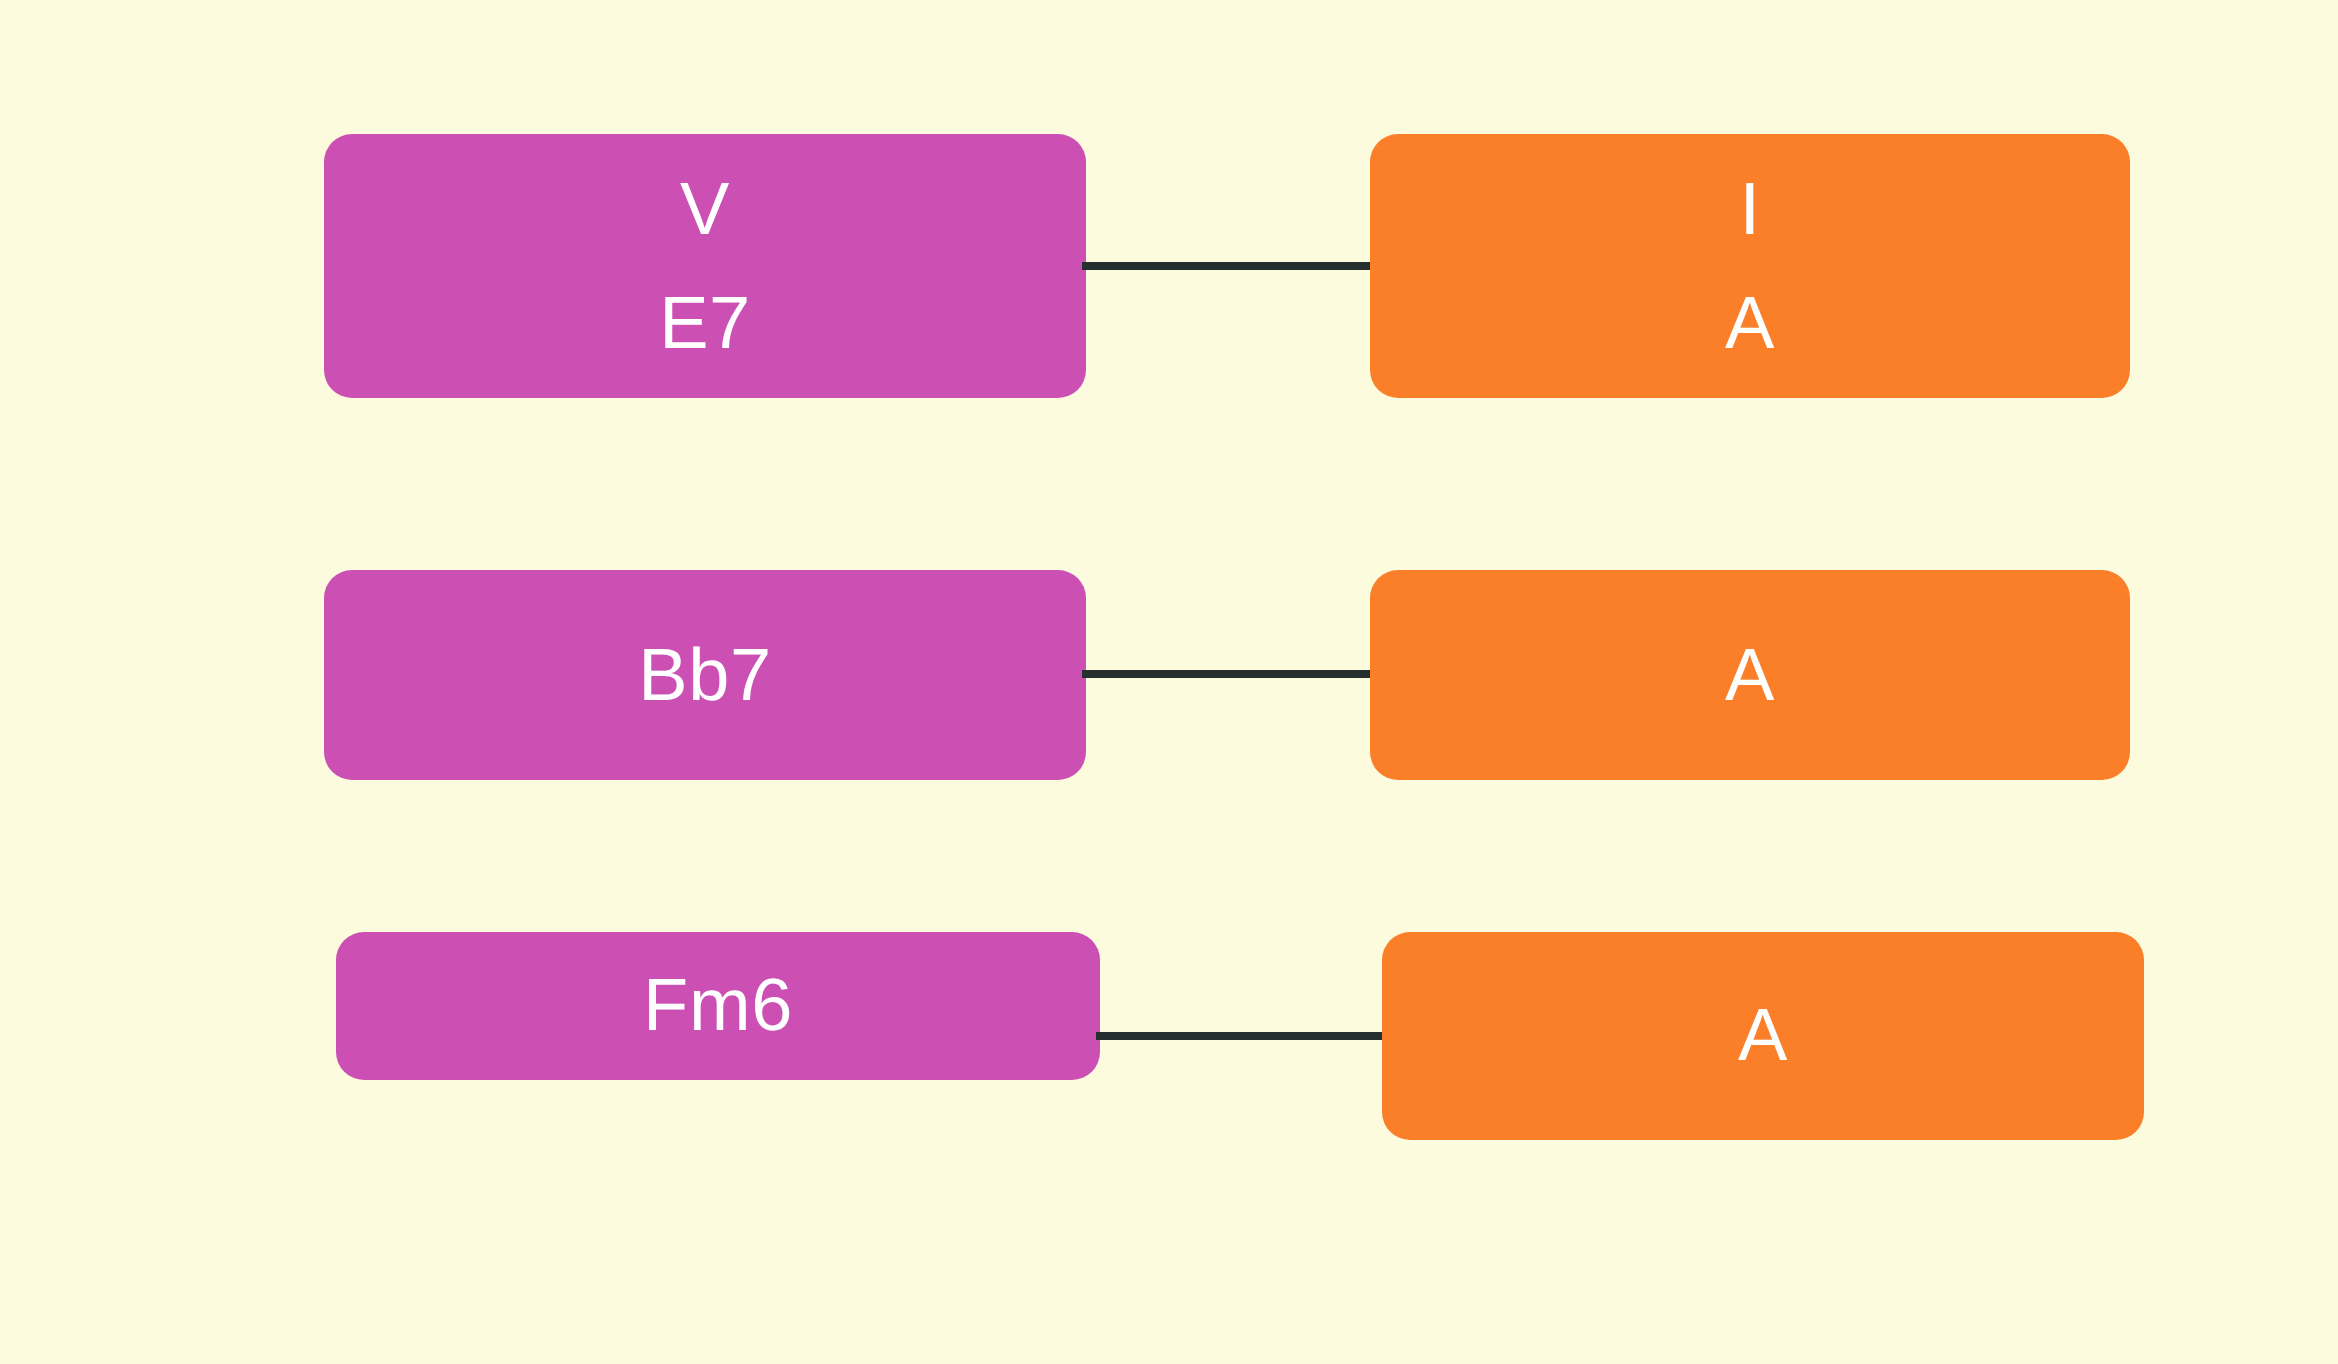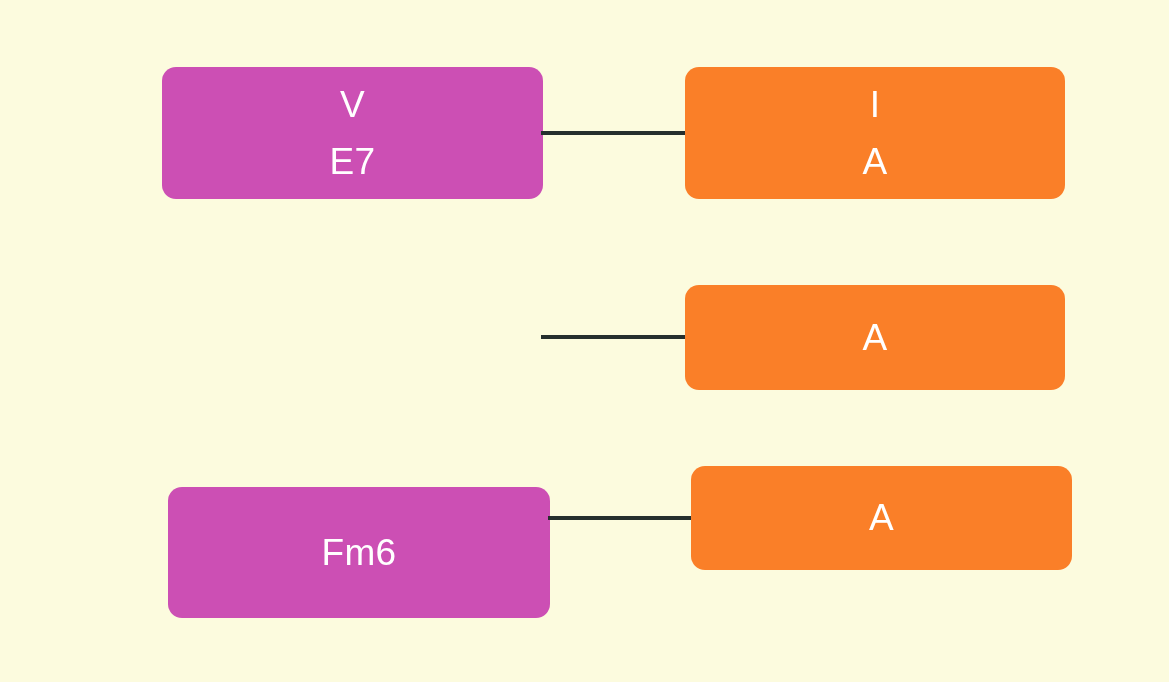--- a/index.html
+++ b/index.html
@@ -62,41 +62,44 @@
   #node-r1-source { left: 162px; top: 67px;  width: 381px; height: 132px; }
   #conn-r1        { left: 541px; top: 131px; width: 146px; }
   #node-r1-target { left: 685px; top: 67px;  width: 380px; height: 132px; }
 
   
   #node-r2-source { left: 162px; top: 285px; width: 381px; height: 105px; }
   #conn-r2        { left: 541px; top: 335px; width: 146px; }
   #node-r2-target { left: 685px; top: 285px; width: 380px; height: 105px; }
 
   
-  #node-r3-source { left: 168px; top: 466px; width: 382px; height: 131px; margin-top: 21px; }
+  #node-r3-source { left: 168px; top: 466px; width: 382px; height: 74px; }
   #conn-r3        { left: 548px; top: 516px; width: 145px; }
   #node-r3-target { left: 691px; top: 466px; width: 381px; height: 104px; }
 </style>
 </head>
 <body>
 
 <div class="canvas">
 
   <div class="node node-source" id="node-r1-source">
     <span class="line numeral">V</span>
     <span class="line chord">E7</span>
   </div>
 
   <div class="connector" id="conn-r1"></div>
 
   <div class="node node-target" id="node-r1-target">
     <span class="line numeral">I</span>
     <span class="line chord">A</span>
   </div>
 
+  <div class="node node-source" id="node-r2-source">
+    <span class="line chord">Bb7</span>
+  </div>
 
   <div class="connector" id="conn-r2"></div>
 
   <div class="node node-target" id="node-r2-target">
     <span class="line chord">A</span>
   </div>
 
   <div class="node node-source" id="node-r3-source">
     <span class="line chord">Fm6</span>
   </div>

